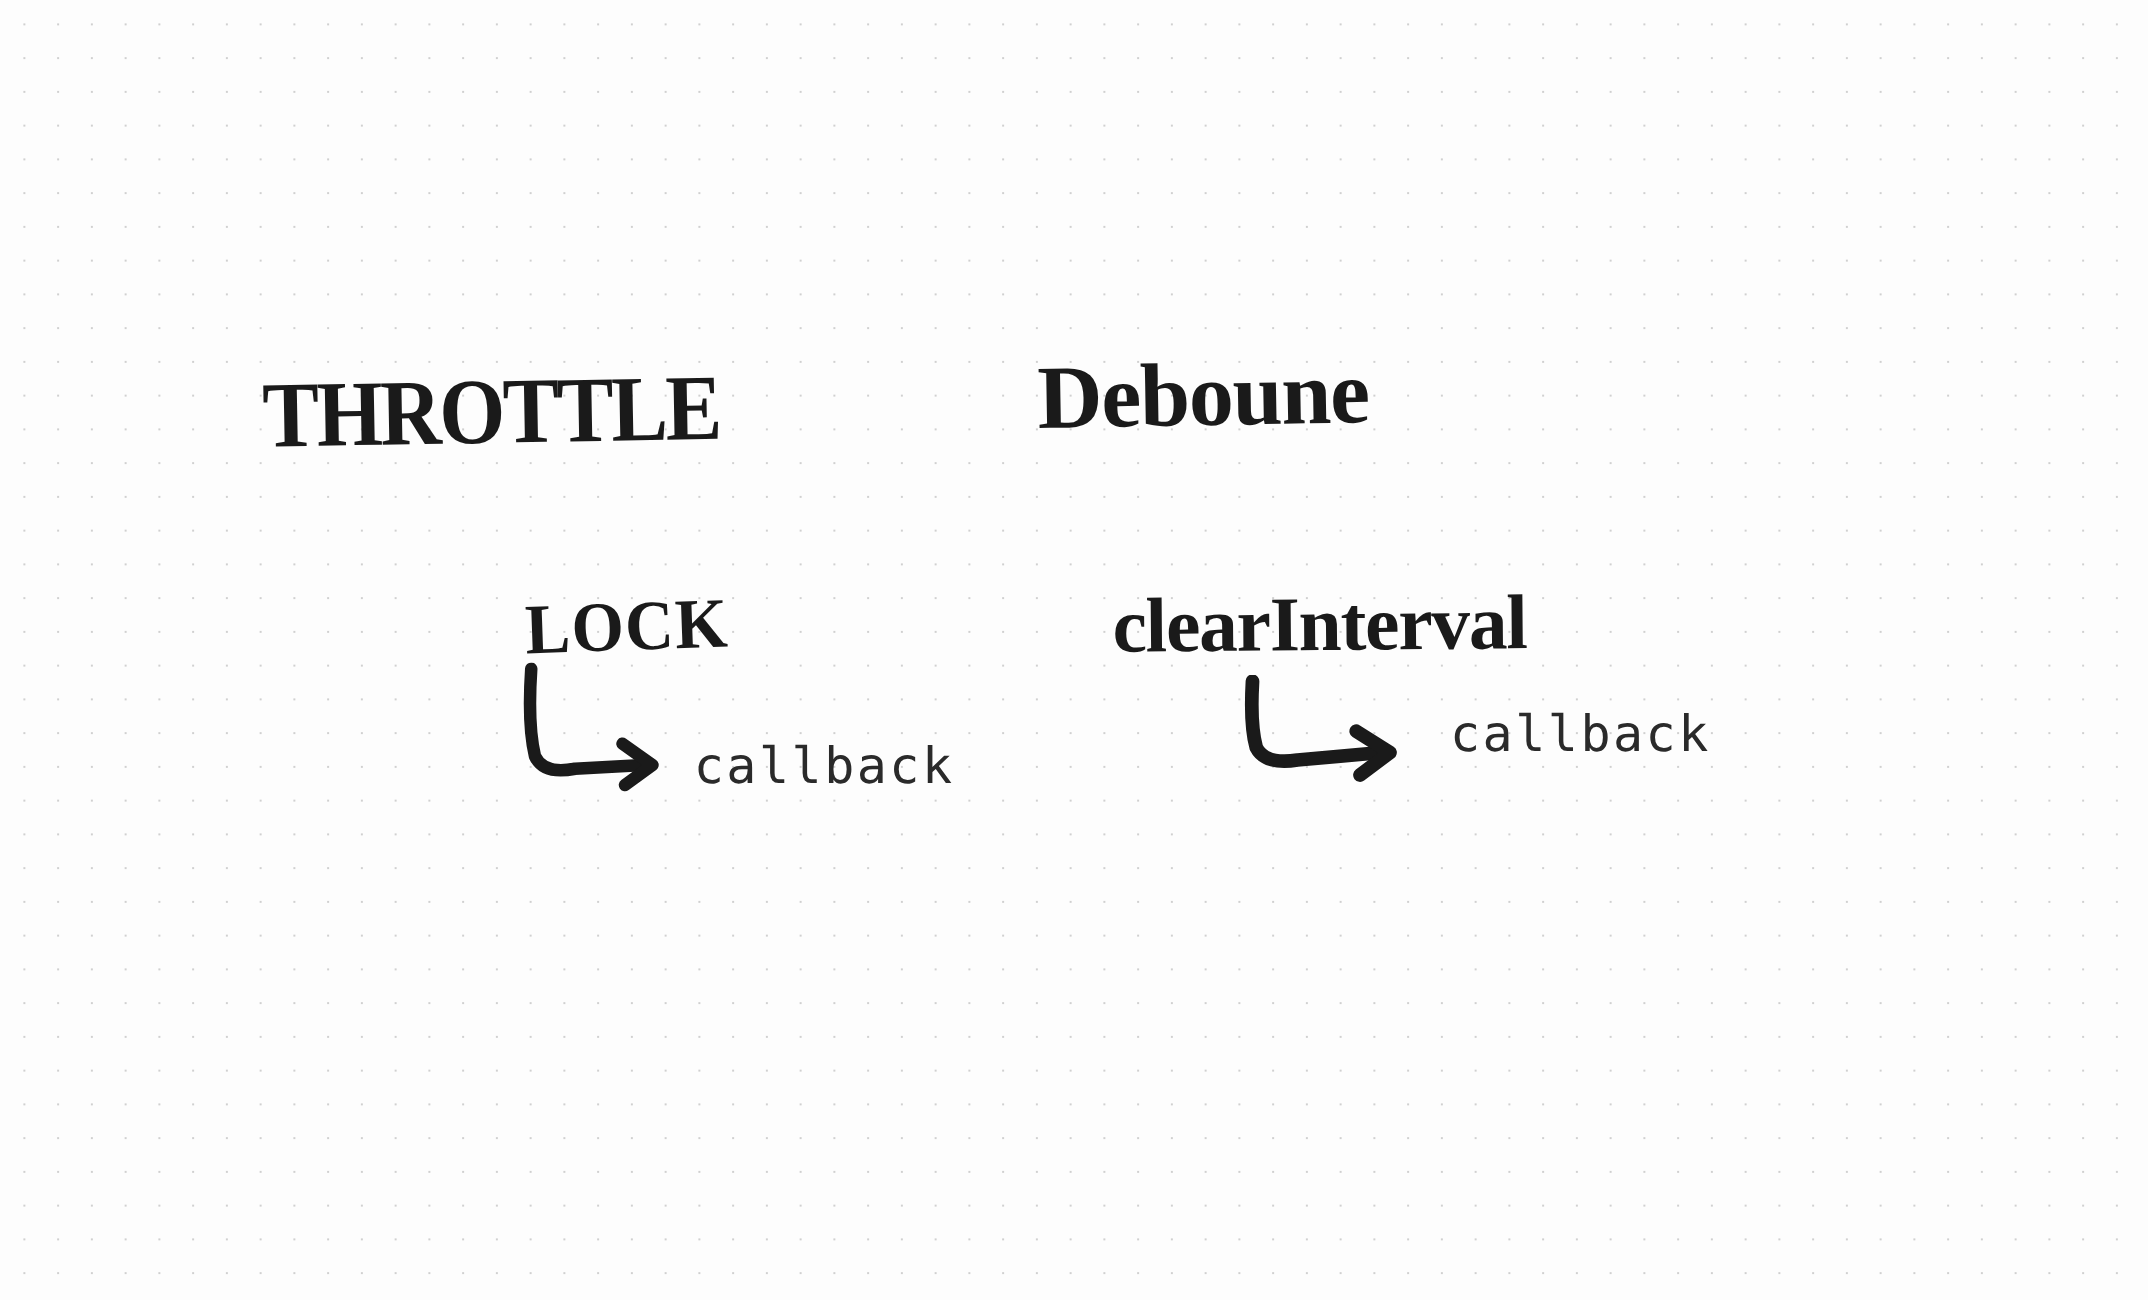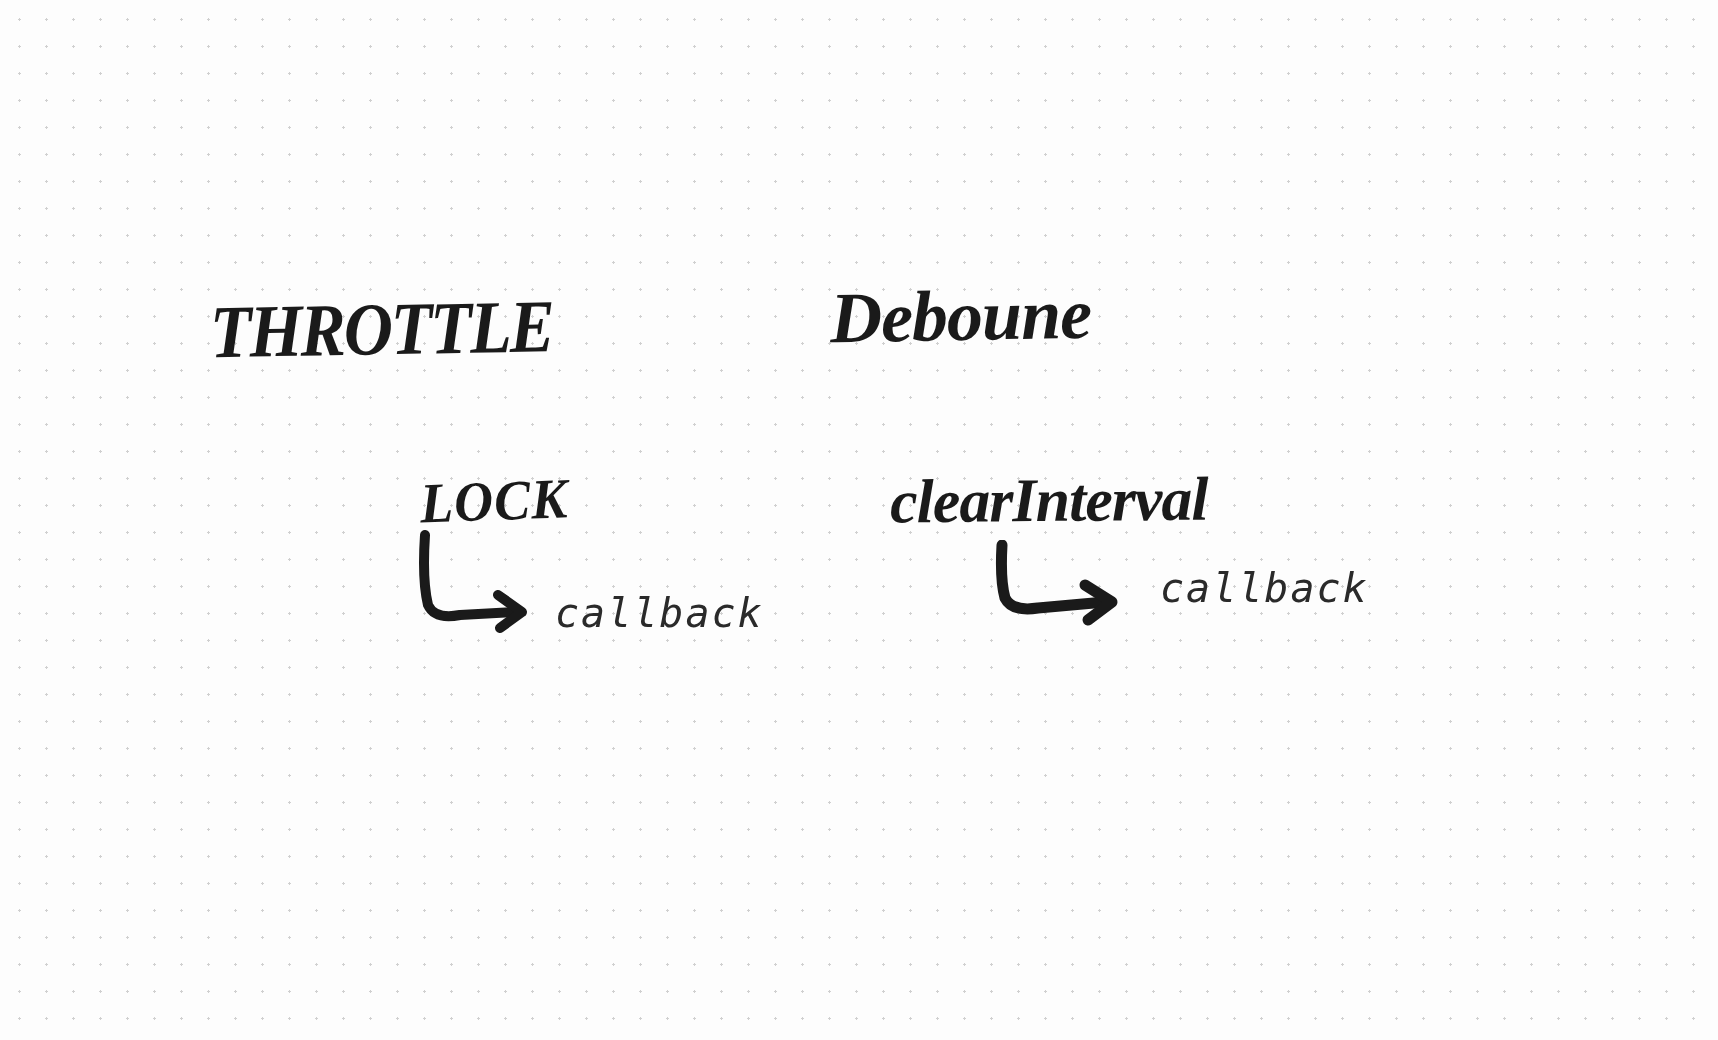--- a/index.html
+++ b/index.html
@@ -19,21 +19,20 @@
       overflow: hidden;
       font-family: -apple-system, BlinkMacSystemFont, sans-serif;
     }
     
     .canvas {
       position: absolute;
       top: 0;
       left: 0;
       width: 100%;
       height: 100%;
-      font-style: italic;
     }
     
     .handwritten {
       font-family: "Comic Sans MS", "Segoe Script", cursive;
       font-weight: 900;
       color: #1a1a1a;
       position: absolute;
       letter-spacing: 0.02em;
     }
     

